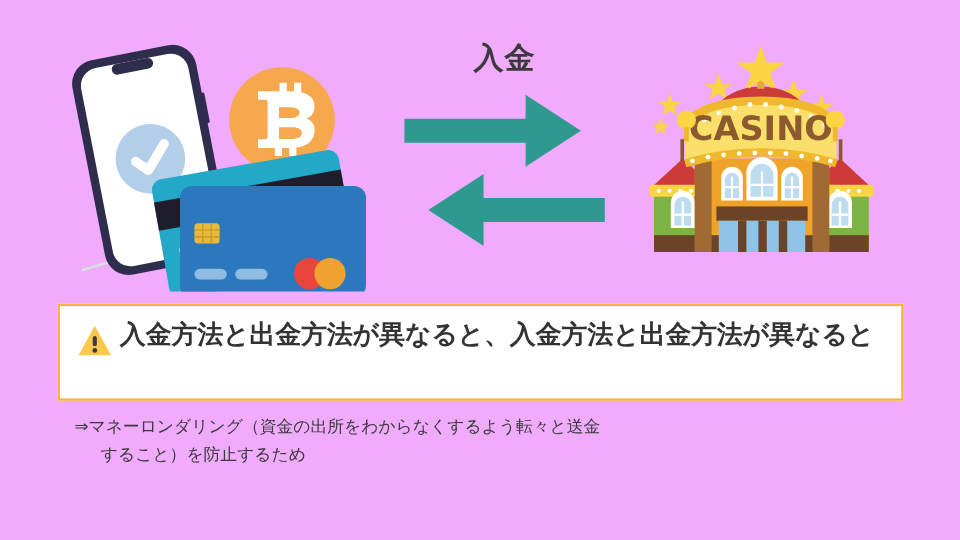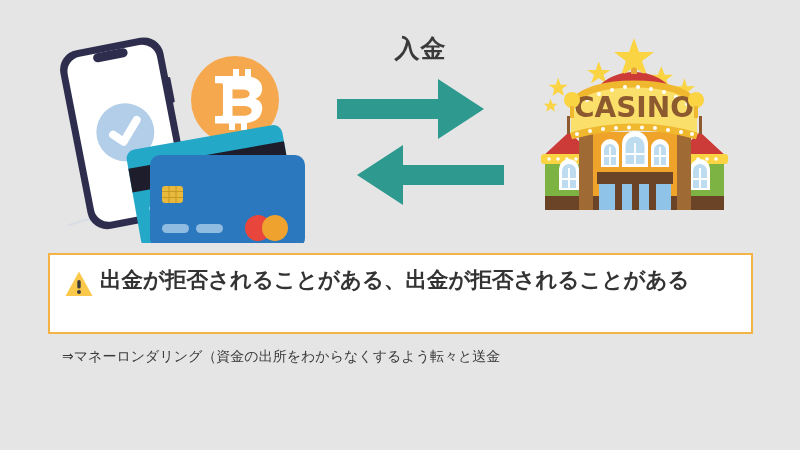--- a/index.html
+++ b/index.html
@@ -12,21 +12,21 @@
     height: 450px;
     font-family: "Liberation Sans", "DejaVu Sans", sans-serif;
     overflow: hidden;
     position: relative;
   }
 
   .canvas {
     position: relative;
     width: 800px;
     height: 450px;
-    background: #e5e5e5;
+    background: #f0abfc;
   }
 
   
   .illus-row {
     position: absolute;
     left: 0;
     top: 0;
     width: 800px;
     height: 250px;
   }
@@ -329,20 +329,21 @@
       </svg>
     </div>
   </div>
 
   <div class="warn-box">
     <svg class="warn-icon" viewBox="0 0 30 30" xmlns="http://www.w3.org/2000/svg">
       <path d="M15 2.5 L28.5 27 L1.5 27 Z" fill="#FAC84B"></path>
       <rect x="13.3" y="11" width="3.4" height="8.6" rx="1.7" ry="1.7" fill="#3A3A3A"></rect>
       <circle cx="15" cy="23" r="2" fill="#3A3A3A"></circle>
     </svg>
-    <div class="warn-text">出金が拒否されることがある、出金が拒否されることがある</div>
+    <div class="warn-text">入金方法と出金方法が異なると、入金方法と出金方法が異なると</div>
   </div>
 
   <div class="footnote">
     <span class="arrowmark">⇒</span><span>マネーロンダリング（資金の出所をわからなくするよう転々と送金</span>
+    <span class="fn-line2">すること）を防止するため</span>
   </div>
 
 </div>
 
 </body></html>

